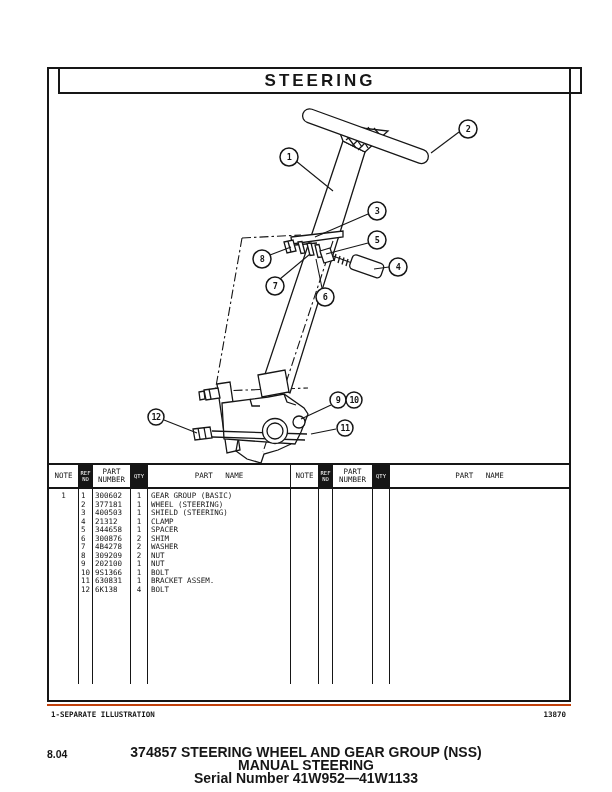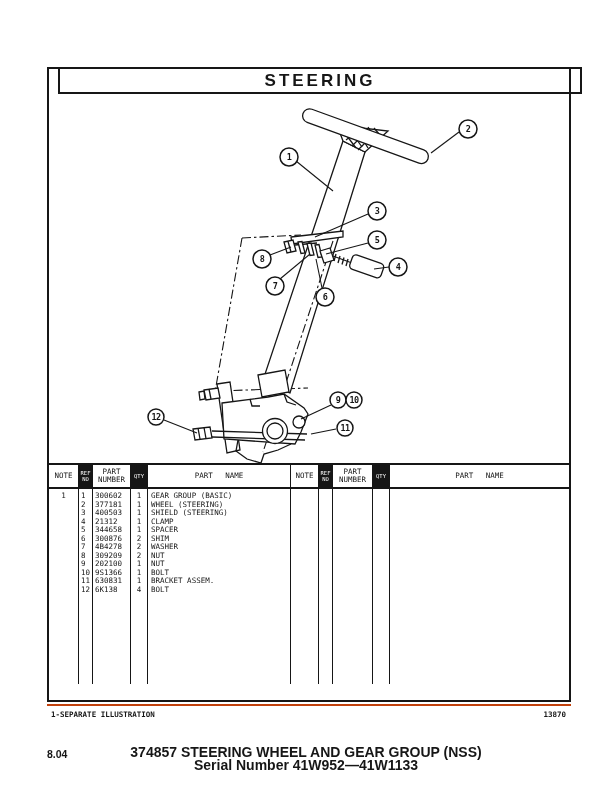--- a/index.html
+++ b/index.html
@@ -295,16 +295,17 @@
   </div>
 </div>
 
 <div class="footer-strip">
   <span>1-SEPARATE ILLUSTRATION</span>
   <span>13870</span>
 </div>
 
 <div class="caption">
   <div>374857 STEERING WHEEL AND GEAR GROUP (NSS)</div>
+  <div>MANUAL STEERING</div>
   <div>Serial Number 41W952—41W1133</div>
 </div>
 
 <div class="page-number">8.04</div>
 
 </body></html>

